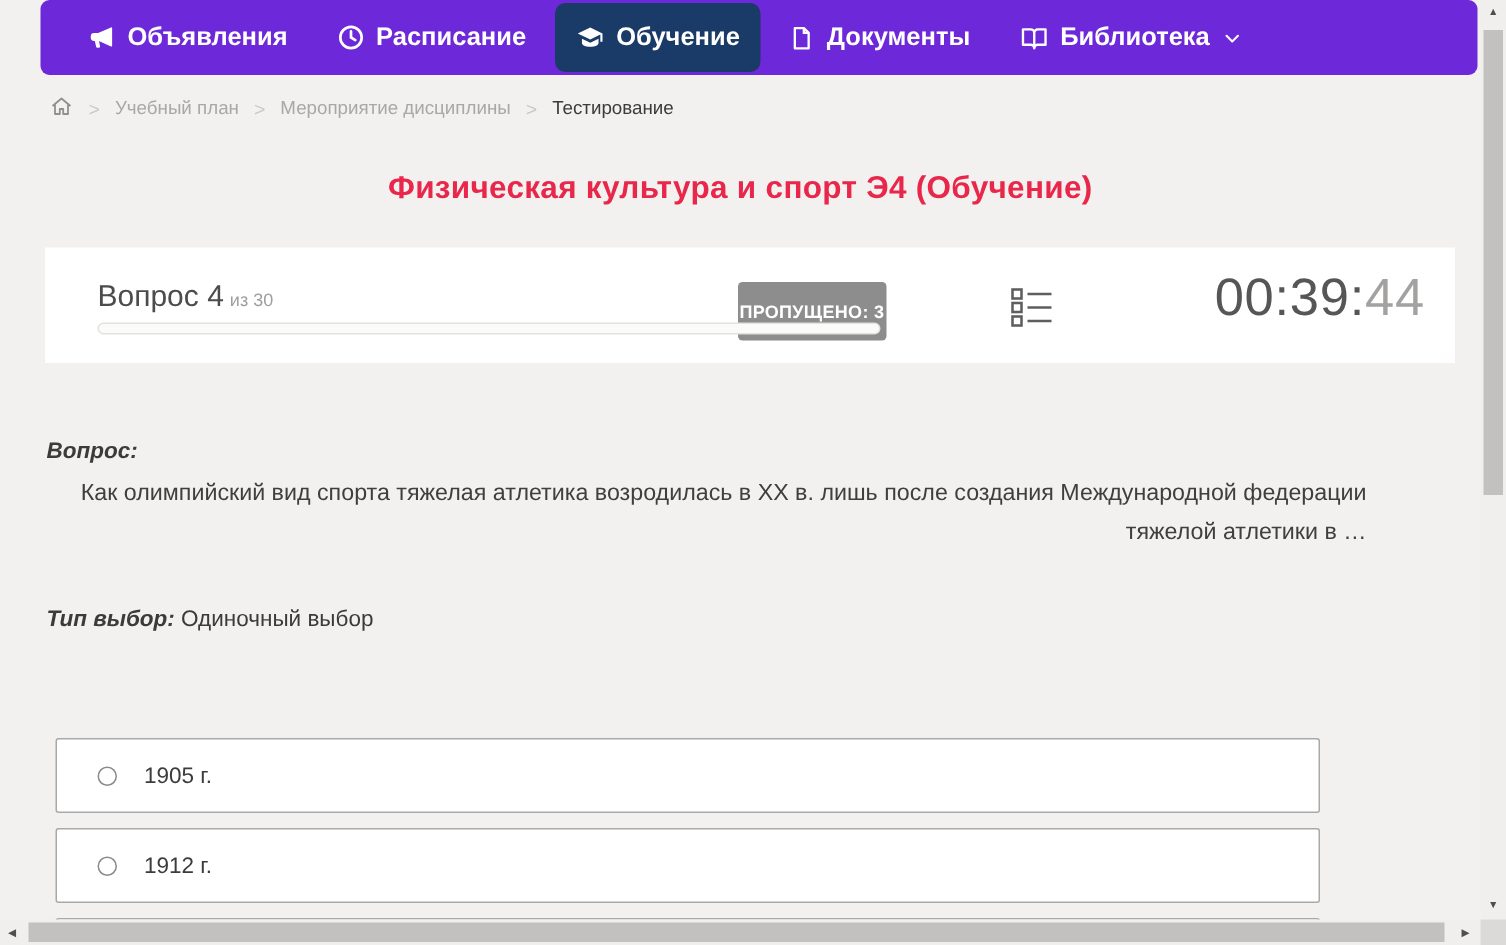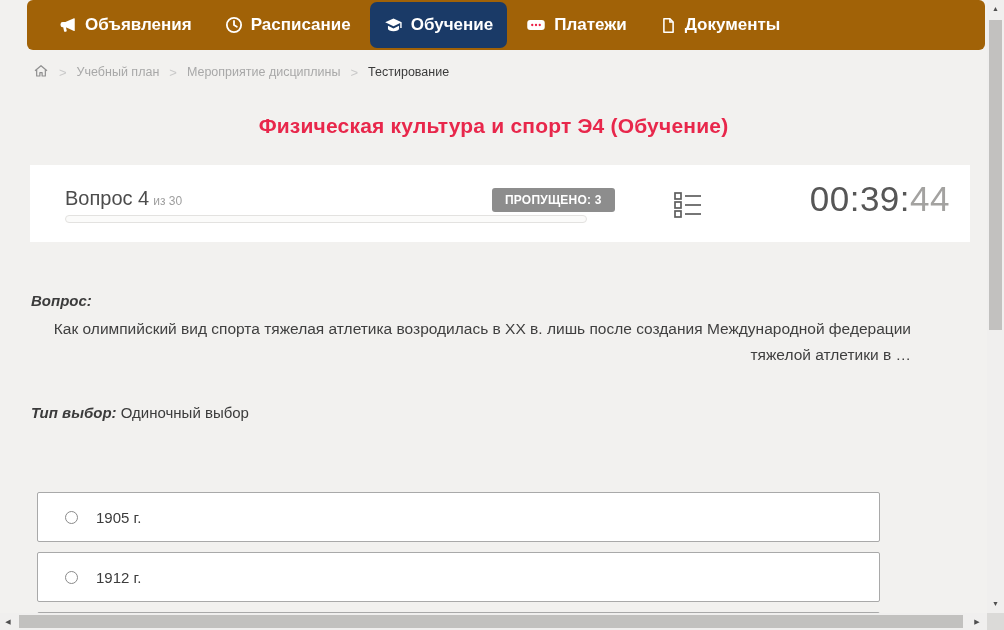--- a/index.html
+++ b/index.html
@@ -7,21 +7,21 @@
   body {
     position:relative;
     background:#f2f1ef;
     font-family:"Liberation Sans", sans-serif;
     color:#3c3c3c;
   }
 
   
   .topnav {
     position:absolute; left:27px; top:0; width:958px; height:50px;
-    background:#a16207; border-radius:6px;
+    background:#6d28d9; border-radius:6px;
     display:flex; align-items:center; padding-left:18px; gap:5px;
   }
   .nav-item {
     display:flex; align-items:center; gap:8px;
     height:46px; padding:0 14px; border-radius:7px;
     color:#ffffff; font-size:17px; font-weight:bold; white-space:nowrap;
     cursor:pointer;
   }
   .nav-item.active { background:#1a3a67; }
   .nav-item svg { display:block; }
@@ -45,23 +45,23 @@
   }
 
   
   .quiz-card {
     position:absolute; left:30px; top:165px; width:940px; height:77px;
     background:#ffffff;
   }
   .q-label { position:absolute; left:35px; top:22px; font-size:20px; color:#4c4c4c; }
   .q-total { font-size:12px; color:#9e9e9e; margin-left:4px; }
   .skip-badge {
-    position:absolute; left:462px; top:23px; height:24px;
+    position:absolute; left:462px; top:23px; height:39px;
     background:#8d8d8d; color:#ffffff; font-size:12px; font-weight:bold;
-    border-radius:3px; padding:0 13px; display:flex; align-items:center;
+    border-radius:3px; padding:0 1px; display:flex; align-items:center;
     letter-spacing:.2px;
   }
   .progress {
     position:absolute; left:35px; top:50px; width:522px; height:8px;
     background:#fbfbfa; border:1px solid #e3e2e0; border-radius:5px;
   }
   .qlist-btn { position:absolute; left:644px; top:26px; cursor:pointer; }
   .timer {
     position:absolute; right:20px; top:14px;
     font-size:35px; font-weight:300; color:#565656; letter-spacing:.5px;
@@ -145,37 +145,39 @@
   <div class="nav-item active">
     <span>
       <svg width="19" height="19" viewBox="0 0 24 24" fill="#ffffff">
         <path d="M12 3 1.5 8 12 13l8.5-4.1V15h1.8V8L12 3zM5 12.4V16c0 1.8 3.1 3.2 7 3.2s7-1.4 7-3.2v-3.6l-7 3.4-7-3.4z"></path>
       </svg>
     </span>
     <span>Обучение</span>
   </div>
   <div class="nav-item">
     <span>
-      <svg width="20" height="20" viewBox="0 0 24 24">
-        <rect x="1.5" y="6" width="21" height="12" rx="3.5" fill="#ffffff"></rect>
-        <circle cx="7.5" cy="12" r="1.4" fill="#ed1c45"></circle>
-        <circle cx="12" cy="12" r="1.4" fill="#ed1c45"></circle>
-        <circle cx="16.5" cy="12" r="1.4" fill="#ed1c45"></circle>
-      </svg>
-    </span>
-    <span>Платежи</span>
-  </div>
-  <div class="nav-item">
-    <span>
       <svg width="17" height="17" viewBox="0 0 24 24" fill="none" stroke="#ffffff" stroke-width="2.2">
         <path d="M5.5 2.5h8.5l4.5 4.5v14.5H5.5z" stroke-linejoin="round"></path>
         <path d="M14 2.5V7h4.5"></path>
       </svg>
     </span>
     <span>Документы</span>
+  </div>
+  <div class="nav-item">
+    <span>
+      <svg width="19" height="19" viewBox="0 0 24 24" fill="none" stroke="#ffffff" stroke-width="2">
+        <path d="M2.5 4.5h6.5a3 3 0 0 1 3 3v13a3 3 0 0 0-3-3H2.5zM21.5 4.5H15a3 3 0 0 0-3 3v13a3 3 0 0 1 3-3h6.5z" stroke-linejoin="round"></path>
+      </svg>
+    </span>
+    <span>Библиотека</span>
+    <span>
+      <svg width="13" height="13" viewBox="0 0 24 24" fill="none" stroke="#ffffff" stroke-width="2.6">
+        <path d="M5 9l7 7 7-7" stroke-linecap="round" stroke-linejoin="round"></path>
+      </svg>
+    </span>
   </div>
 </nav>
 
 <div class="breadcrumb">
   <span class="home-link">
     <span>
       <svg width="16" height="16" viewBox="0 0 24 24" fill="none" stroke="#8f8f8f" stroke-width="1.8" stroke-linejoin="round">
         <path d="M3 11.5 12 4l9 7.5"></path>
         <path d="M5.5 10v9.5h4.8v-5h3.4v5h4.8V10"></path>
       </svg>

